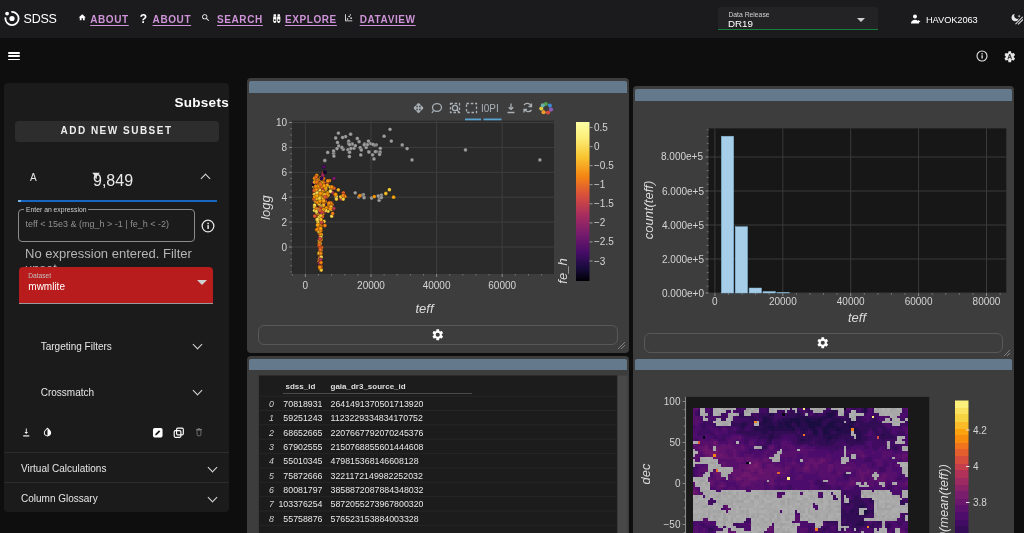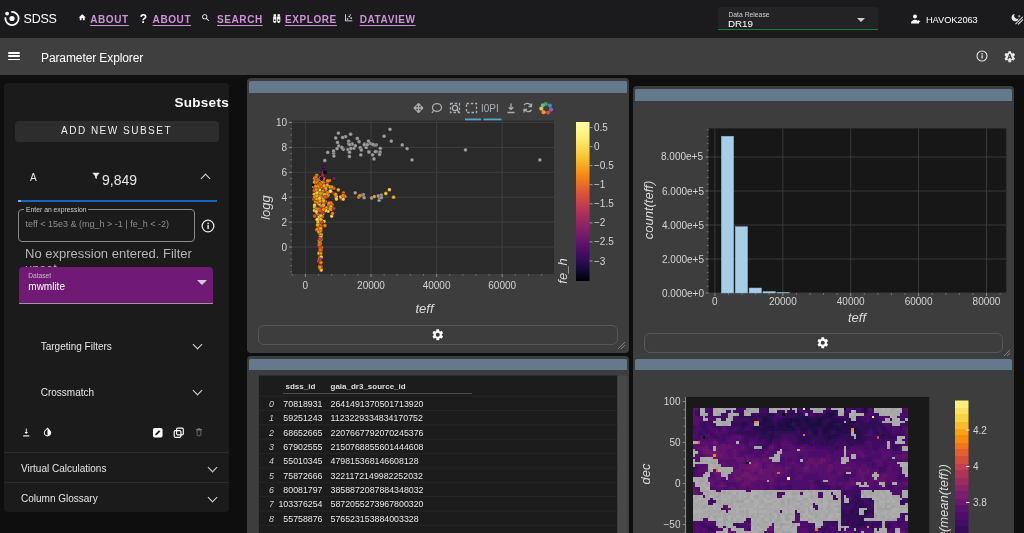--- a/index.html
+++ b/index.html
@@ -17,33 +17,33 @@
 #drsel .car{position:absolute;right:13px;top:11px;width:0;height:0;border-left:4px solid transparent;border-right:4px solid transparent;border-top:4px solid #cfcfcf}
 #user{position:absolute;left:926px;top:15.2px;color:#fff;font-size:9.3px;font-weight:400;letter-spacing:-0.1px}
 
 #appbar{position:absolute;left:0;top:38px;width:1024px;height:37px;background:#3f3f3f}
 #appbar .title{position:absolute;left:41px;top:13px;color:#fff;font-size:12px;font-weight:500;letter-spacing:-0.1px}
 .burger{position:absolute;left:8px;top:52.3px;width:11.6px;height:10px}
 .burger i{position:absolute;left:0;width:11.6px;height:1.8px;background:#fff;border-radius:1px}
 
 #side{position:absolute;left:4px;top:83px;width:225px;height:429px;background:#1b1b1b;border-radius:4px}
 #side h1{position:absolute;left:0;width:225px;top:12px;text-align:right;color:#fff;font-size:13.5px;font-weight:700;letter-spacing:.3px}
-#addbtn{position:absolute;left:10.5px;top:38.3px;width:204px;height:20.3px;background:#2d2d2d;border-radius:4px;color:#eee;font-size:10px;font-weight:400;letter-spacing:1.5px;text-align:center;line-height:20.3px}
+#addbtn{position:absolute;left:10.5px;top:38.3px;width:204px;height:20.3px;background:#2d2d2d;border-radius:4px;color:#eee;font-size:10px;font-weight:700;letter-spacing:1.5px;text-align:center;line-height:20.3px}
 #suba{position:absolute;left:26px;top:89px;color:#e8e8e8;font-size:10px}
-#subcount{position:absolute;left:98px;top:89px;color:#e8e8e8;font-size:14px}
+#subcount{position:absolute;left:89px;top:89px;color:#e8e8e8;font-size:16px}
 .chev{display:inline-block;width:7px;height:7px;border-right:1.5px solid #dadada;border-bottom:1.5px solid #dadada}
 .chev.up{transform:rotate(-135deg)}
 .chev.down{transform:rotate(45deg)}
 #progress{position:absolute;left:13.8px;top:116.5px;width:199px;height:2.6px;background:#1766c2}
 #progress i{position:absolute;left:0;top:0;width:3.5px;height:2.6px;background:#7ab3e8}
 #exprbox{position:absolute;left:14.2px;top:125.6px;width:176.4px;height:33.4px;border:1px solid #8a8a8a;border-radius:4px}
 #exprlab{position:absolute;left:20px;top:122.5px;font-size:6.8px;color:#cfcfcf;background:#1b1b1b;padding:0 2px}
 #exprtxt{position:absolute;left:21.4px;top:136px;font-size:9px;color:#8f8f8f}
 #exprcap{position:absolute;left:21px;top:163px;font-size:13px;color:#b5b5b5}
-#dsel{position:absolute;left:15px;top:184px;width:194px;height:36.5px;background:#701a75;border-bottom:1px solid #9a9a9a;border-radius:4px 4px 0 0}
+#dsel{position:absolute;left:15px;top:184px;width:194px;height:36.5px;background:#b91c1c;border-bottom:1px solid #9a9a9a;border-radius:4px 4px 0 0}
 #dsel .lab{position:absolute;left:9.3px;top:4.5px;font-size:6.6px;color:#c0c0c0}
 #dsel .val{position:absolute;left:9.3px;top:13.5px;font-size:10px;color:#fff}
 .srow{position:absolute;left:0;width:225px;color:#e6e6e6;font-size:10px}
 .srow .cv{position:absolute;right:22px;top:2px}
 .accrow{position:absolute;left:0;width:225px;height:29px;color:#e6e6e6;font-size:10px;border-top:1px solid #2c2c2c}
 .accrow span{position:absolute;left:17px;top:10px}
 .accrow .cv{position:absolute;right:13px;top:11px}
 
 .panel{position:absolute;background:#3d3d3d;border-radius:4px}
 .phead{position:absolute;left:2px;right:2px;top:3px;height:11.5px;background:#64798b;border-radius:2px 2px 0 0}
@@ -99,23 +99,20 @@
         <path fill="#fff" d="M16 12l5 3-5 3z"></path>
       </svg>
  <div id="user">HAVOK2063</div>
  <svg class="abs" style="left:1008.5px;top:13.3px" width="14.5" height="12" viewBox="0 0 20 16">
         <path fill="#e8e8e8" d="M8.5 1a5 5 0 1 0 4.9 6.1A4.1 4.1 0 0 1 8.1 1z"></path>
         <path stroke="#e8e8e8" stroke-width="1.4" d="M9 15L19 5M12.5 15.5L20 8"></path>
         <path fill="#e8e8e8" d="M14 2l.6 1.6L16.2 4l-1.6.5L14 6.2 13.4 4.5 11.8 4l1.6-.4z"></path>
       </svg>
 </div>
 
-<div id="appbar">
-      <div class="title">Parameter Explorer</div>
-    </div>
 <div class="burger">
       <i style="top:0"></i>
       <i style="top:3.2px"></i>
       <i style="top:6.4px"></i>
     </div>
 <svg class="abs" style="left:976px;top:50px" width="12" height="12" viewBox="0 0 24 24">
       <circle cx="12" cy="12" r="10" fill="none" stroke="#e6e6e6" stroke-width="2.2"></circle>
       <rect x="10.9" y="10.5" width="2.6" height="6.5" fill="#e6e6e6"></rect>
       <rect x="10.9" y="6.3" width="2.6" height="2.7" fill="#e6e6e6"></rect>
     </svg>

